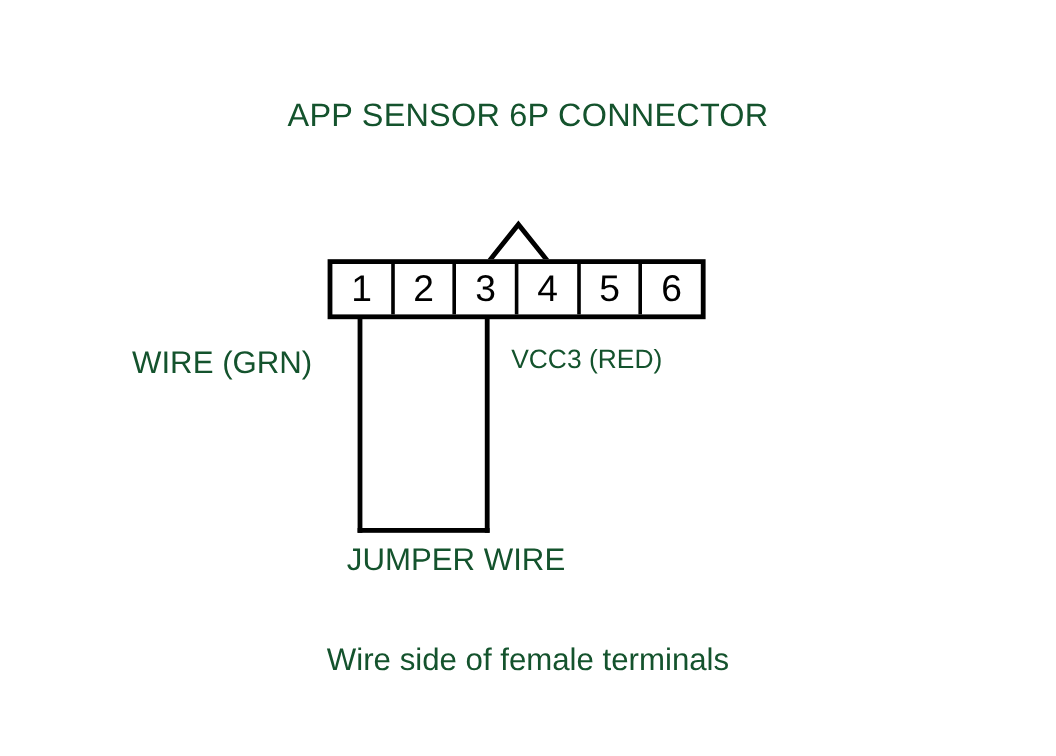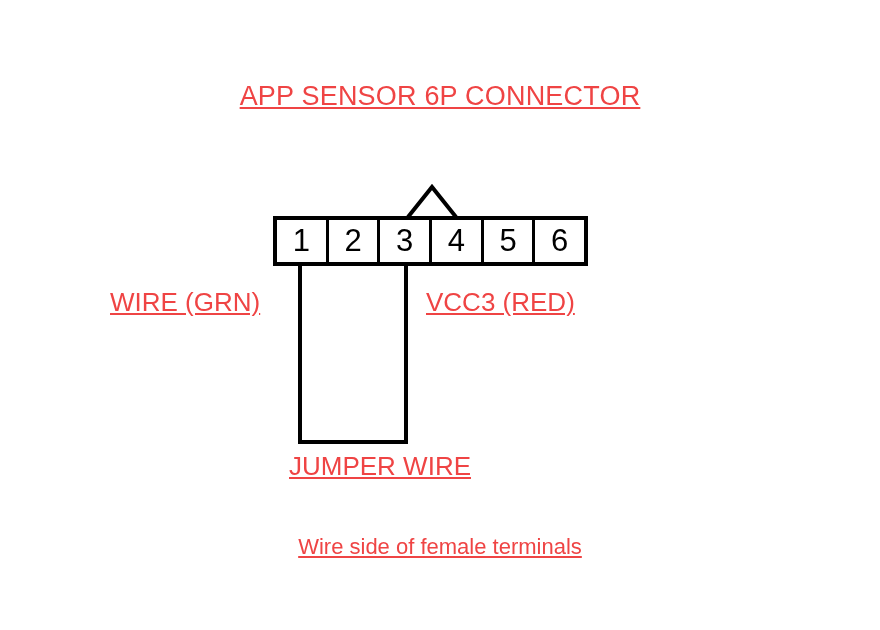--- a/index.html
+++ b/index.html
@@ -15,23 +15,22 @@
     position: relative;
     width: 880px;
     height: 630px;
     background: #ffffff;
     overflow: hidden;
   }
 
   .txt {
     position: absolute;
     white-space: nowrap;
-    color: #ef4444;
+    color: #14532d;
     line-height: 1;
-    text-decoration: underline;
   }
 
   
   #title {
     left: 0;
     right: 0;
     top: 83px;
     text-align: center;
     font-size: 27px;
     letter-spacing: 0.2px;
@@ -91,34 +90,34 @@
 
   
   #label-apsa {
     left: 110px;
     top: 289px;
     font-size: 26px;
   }
   #label-vcc3 {
     left: 426px;
     top: 289px;
-    font-size: 26px;
+    font-size: 22px;
   }
   #label-jumper {
     left: 253px;
     top: 453px;
     font-size: 26px;
     margin-left: 36px;
   }
   #caption {
     left: 0;
     right: 0;
     top: 536px;
     text-align: center;
-    font-size: 22px;
+    font-size: 26px;
   }
 </style>
 </head>
 <body>
 
 <div id="canvas">
 
   <div class="txt" id="title">APP SENSOR 6P CONNECTOR</div>
 
   <div id="notch">

